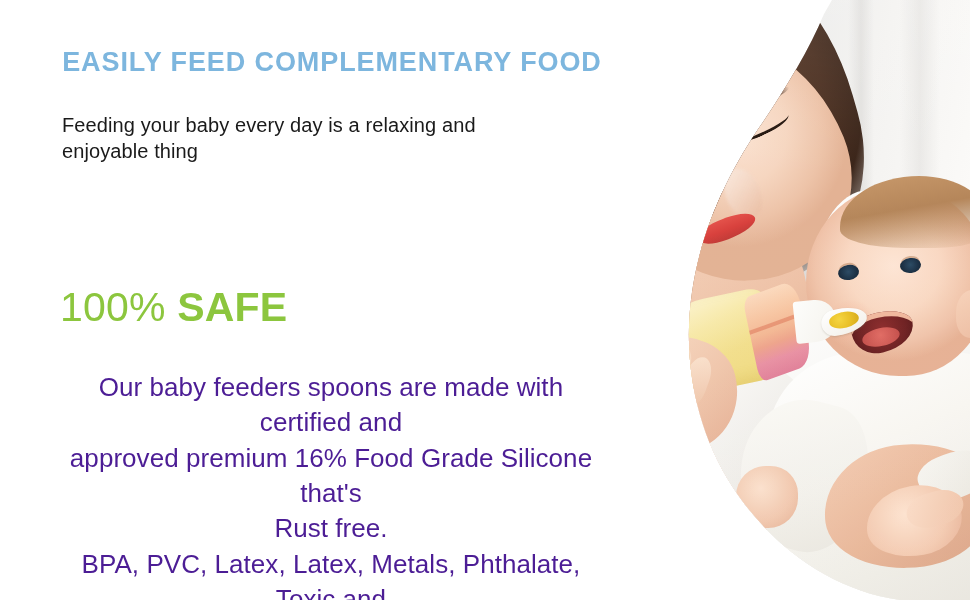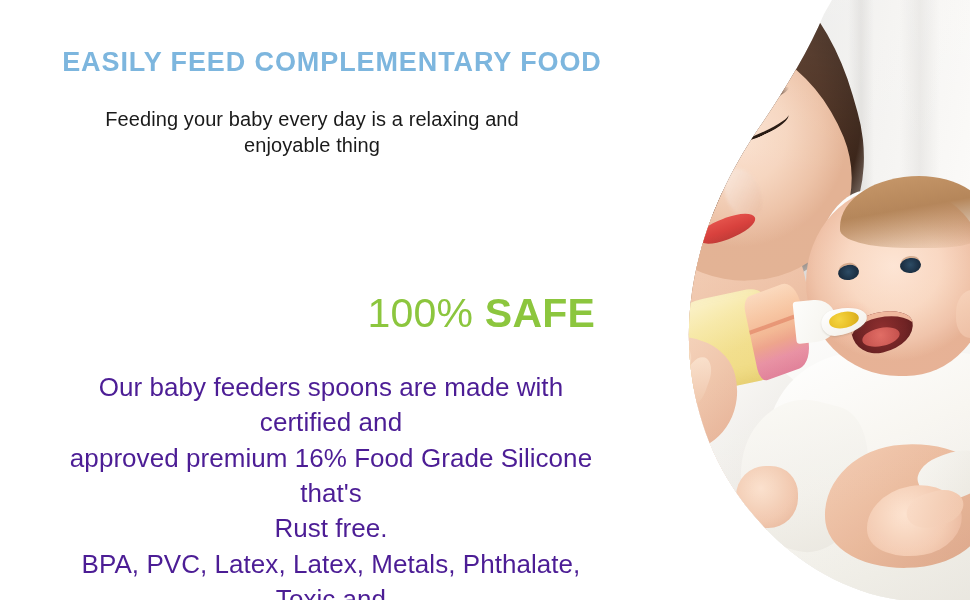--- a/index.html
+++ b/index.html
@@ -31,34 +31,34 @@
     font-size:27px;
     font-weight:bold;
     letter-spacing:0.9px;
     color:#7DB6DE;
     text-align:center;
     white-space:nowrap;
     line-height:1.1;
   }
   .subtitle{
     position:absolute;
-    left:62px; top:106px;
+    left:62px; top:112px;
     width:500px;
     font-size:20px;
     font-weight:400;
     color:#1a1a1a;
-    text-align:center;
+    text-align:left;
     line-height:1.32;
     letter-spacing:0.1px;
   }
   .safe-badge{
     position:absolute;
-    left:60px; top:293px;
+    left:60px; top:287px;
     width:535px;
-    text-align:right;
+    text-align:left;
     font-size:41px;
     font-weight:bold;
     letter-spacing:0.2px;
     line-height:1;
     color:#8CC63E;
   }
   .safe-badge .pct{ font-weight:500; }
   .body-copy{
     position:absolute;
     left:50px; top:370px;

